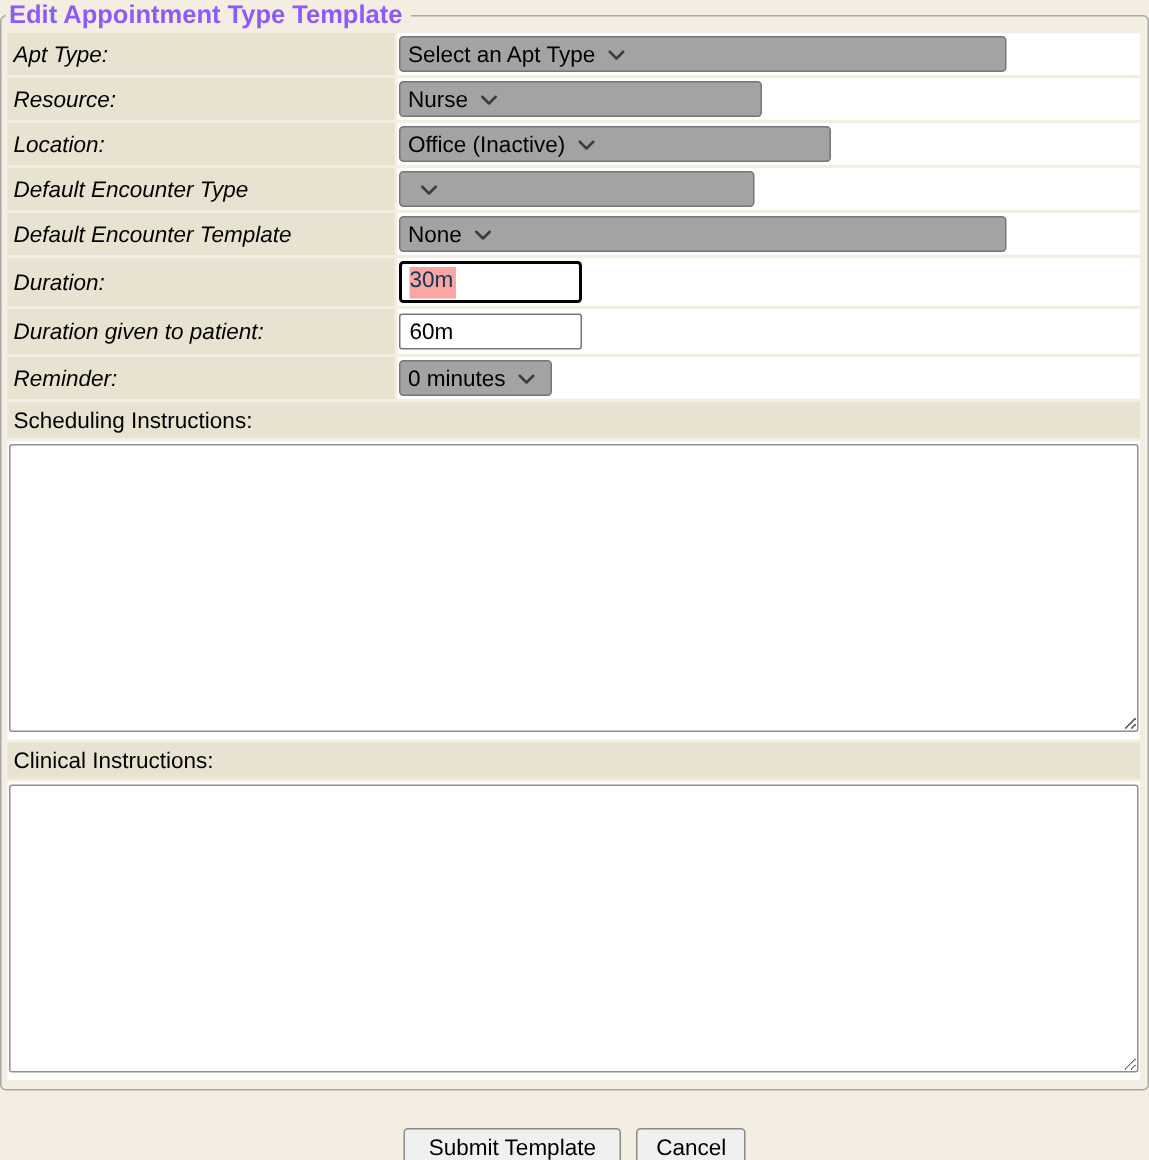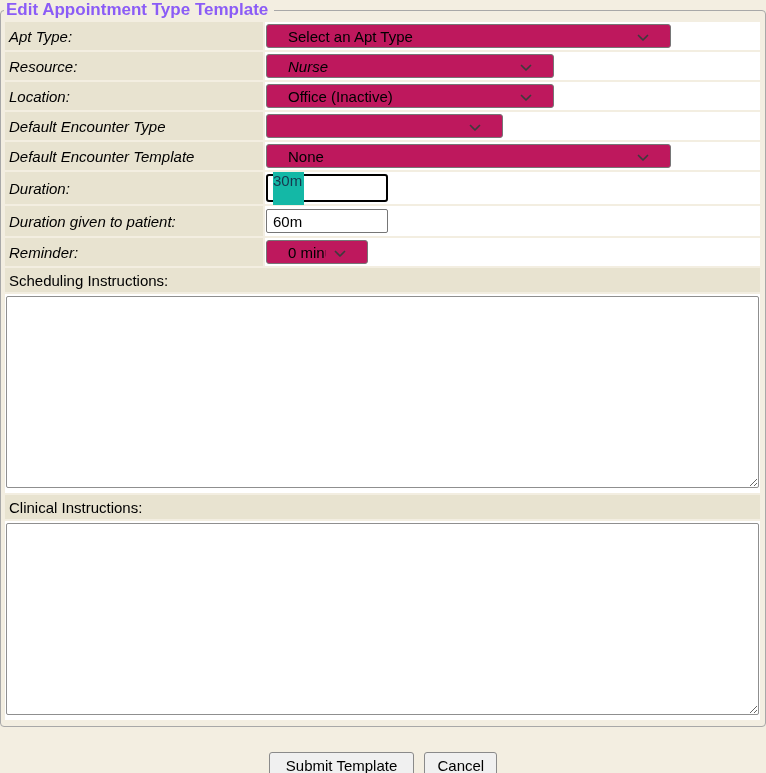--- a/index.html
+++ b/index.html
@@ -46,37 +46,37 @@
     padding:2px 2px 2px 4px;
     height:20px;
   }
   td.tacell{
     background:#fff;
     padding:1px;
   }
   .select{
     display:inline-flex;
     align-items:center;
-    justify-content:space-between;
+    justify-content:flex-start;
     height:24px;
     border:1px solid #767676;
     border-radius:3px;
-    background:#be185d;
-    padding:0 21px;
+    background:#a3a3a3;
+    padding:0 5px;
     box-sizing:border-box;
     vertical-align:middle;
     cursor:default;
   }
   .select .val{
     white-space:nowrap;
     overflow:hidden;
   }
   .select svg{flex:none;margin-left:8px;}
   .w405{width:405px;}
-  .w255{width:288px;font-style:italic;}
+  .w255{width:242px;}
   .w265{width:288px;}
   .w237{width:237px;}
   .w110{width:102px;}
   .textbox{
     display:inline-flex;
     align-items:center;
     height:24px;
     width:122px;
     border:1px solid #767676;
     border-radius:2px;
@@ -85,23 +85,23 @@
     box-sizing:border-box;
     vertical-align:middle;
   }
   .textbox.focused{
     border:2px solid #000;
     border-radius:3px;
     height:28px;
     padding-left:5px;
   }
   .text-selected{
-    background:#14b8a6;
+    background:#fca5a5;
     color:#17374e;
-    padding:0 2px 16px 0;
+    padding:0 2px 4px 0;
   }
   textarea.instructions{
     display:block;
     width:100%;
     box-sizing:border-box;
     height:192px;
     border:1px solid #8f8f8f;
     border-radius:2px;
     background:#fff;
     resize:both;

